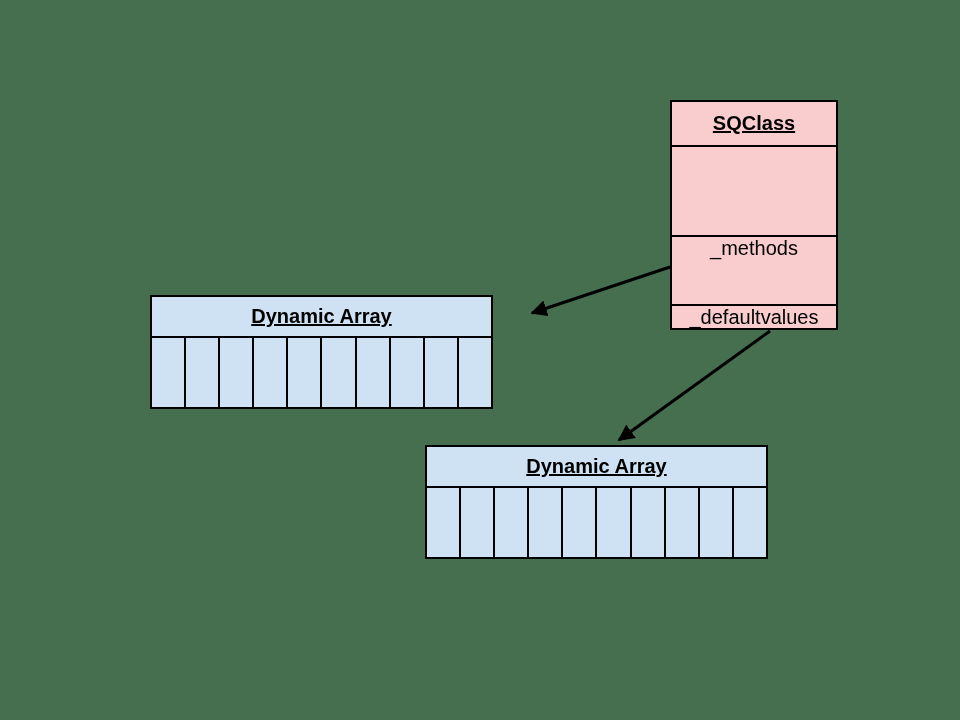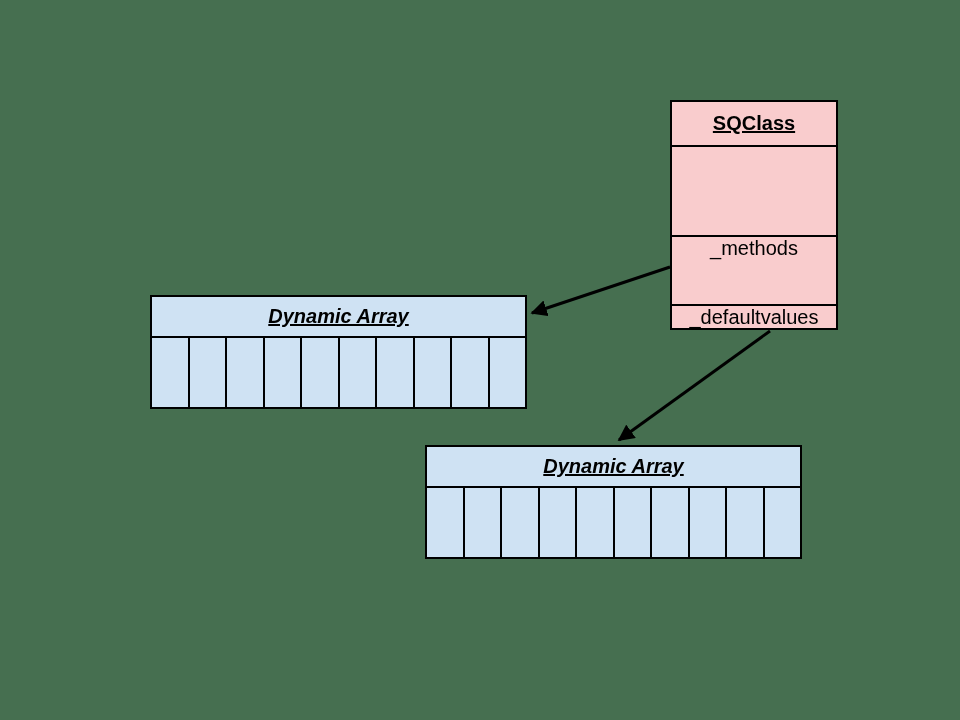--- a/index.html
+++ b/index.html
@@ -59,23 +59,22 @@
     border-top: 2px solid var(--stroke, #000000);
     display: flex;
     align-items: center;
     justify-content: center;
     font-size: 20px;
   }
 
   
   .array {
     position: absolute;
-    width: 377px;
+    width: 343px;
     box-sizing: border-box;
-    font-style: italic;
   }
   .array-title {
     height: 43px;
     line-height: 39px;
     box-sizing: border-box;
     border: 2px solid var(--stroke, #000000);
     background: var(--array-fill, #cfe2f3);
     text-align: center;
     font-size: 20px;
     font-weight: bold;

